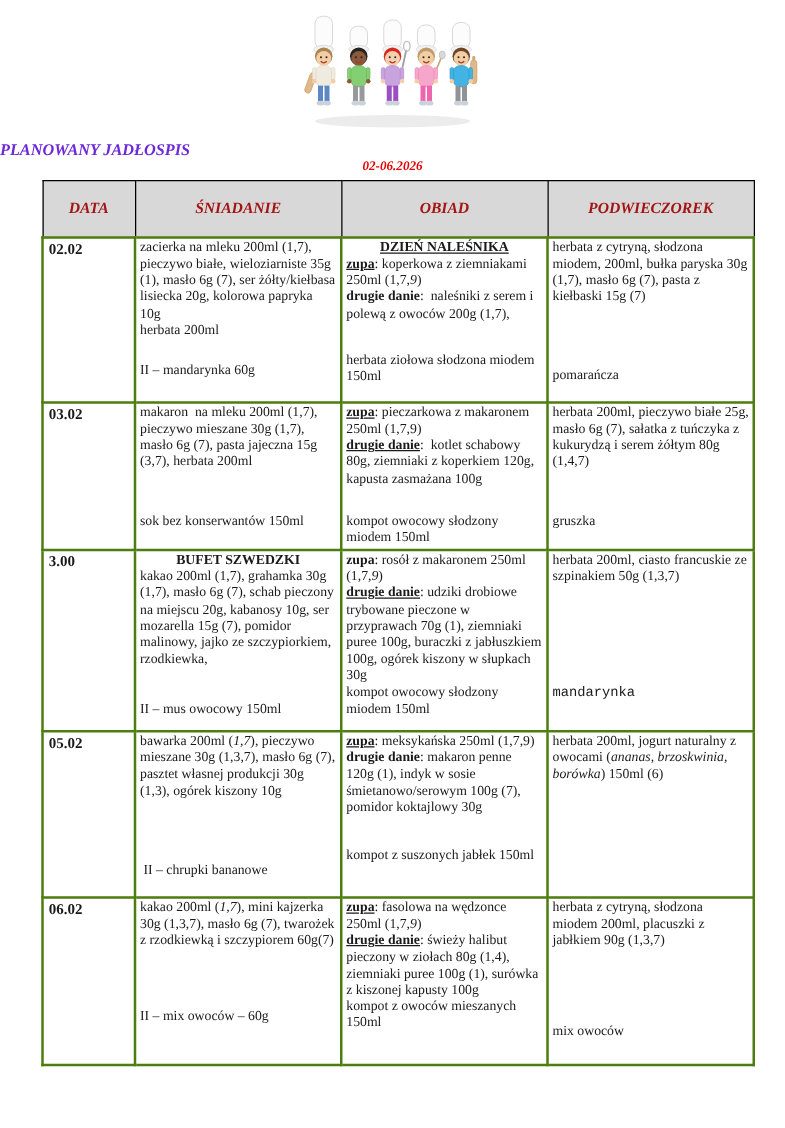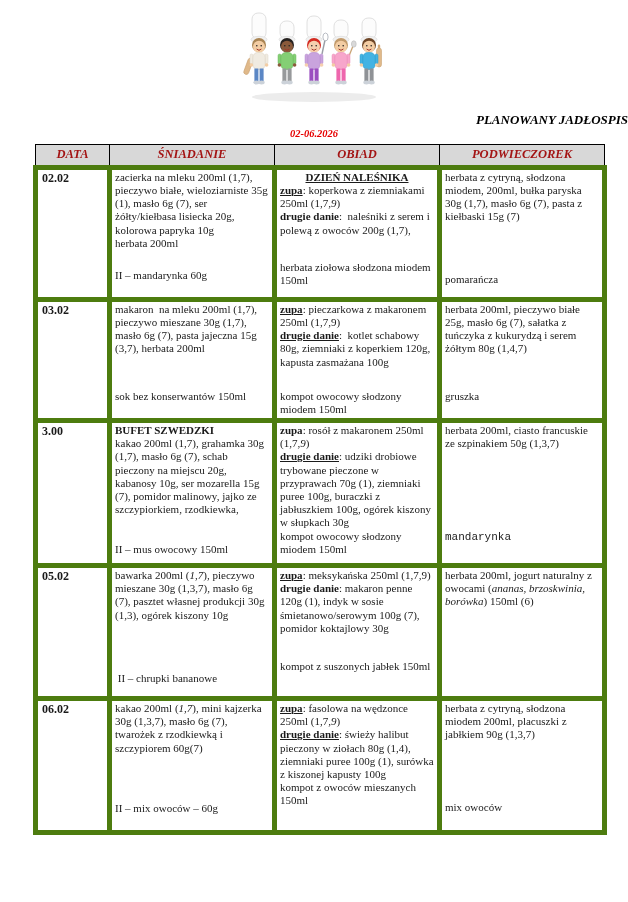--- a/index.html
+++ b/index.html
@@ -3,38 +3,38 @@
 <meta charset="utf-8">
 <style>
   html,body{margin:0;padding:0;}
   body{
     width:628px;height:902px;background:#ffffff;
     font-family:"Liberation Serif","DejaVu Serif",serif;
     color:#1a1a1a;overflow:hidden;position:relative;
   }
   .illustration-wrap{width:628px;padding-top:10px;height:96px;text-align:center;}
   .doc-title{
-    text-align:right;font-weight:bold;font-style:italic;
-    font-size:13px;color:#000000;margin-top:7px;line-height:1.1;
+    text-align:left;font-weight:bold;font-style:italic;
+    font-size:13px;color:#6d28d9;margin-top:7px;line-height:1.1;
   }
   .doc-daterange{
     text-align:center;font-weight:bold;font-style:italic;
     font-size:10.5px;color:#e60000;line-height:1.1;margin-top:1px;
   }
   table.menu{
     border-collapse:collapse;table-layout:fixed;
     margin:4px 0 0 33px;width:569px;
   }
   table.menu th{
     border:1px solid #000;background:#d8d8d8;height:20px;
     font-size:12.5px;font-weight:bold;font-style:italic;color:#a31414;
-    text-align:center;padding:0 2px;
+    text-align:center;padding:12px 2px;
   }
   table.menu td{
-    border:5px solid #4d7c0f;vertical-align:top;
+    border:2px solid #4d7c0f;vertical-align:top;
   }
   td.date-cell{
     font-weight:bold;font-size:12px;padding:1px 2px 0 4px;
   }
   td.menu-cell{
     font-size:11px;line-height:1.2;padding:1px 3px 2px 3px;
   }
   .para{white-space:pre-wrap;}
   .para span.b{font-weight:bold;}
   .para span.u{text-decoration:underline;}
@@ -199,21 +199,21 @@
           <div class="para" style="margin-top: 1.9em;"><span>kompot owocowy słodzony miodem 150ml</span></div>
         </td>
         <td class="menu-cell">
           <div class="para"><span>herbata 200ml, pieczywo białe 25g, masło 6g (7), sałatka z tuńczyka z kukurydzą i serem żółtym 80g (1,4,7)</span></div>
           <div class="para" style="margin-top: 3.1em;"><span>gruszka</span></div>
         </td>
       </tr>
       <tr style="height: 145px;">
         <td class="date-cell">3.00</td>
         <td class="menu-cell">
-          <div class="para" style=""><span class="b">BUFET SZWEDZKI</span></div>
+          <div class="para" style="text-align: center;"><span class="b">BUFET SZWEDZKI</span></div>
           <div class="para"><span>kakao 200ml (1,7), grahamka 30g (1,7), masło 6g (7), schab pieczony na miejscu 20g, kabanosy 10g, ser mozarella 15g (7), pomidor malinowy, jajko ze szczypiorkiem, rzodkiewka,</span></div>
           <div class="para" style="margin-top: 2.4em;"><span>II – mus owocowy 150ml</span></div>
         </td>
         <td class="menu-cell">
           <div class="para"><span class="b">zupa</span><span>: rosół z makaronem 250ml (1,7,</span><span class="i">9</span><span>)</span></div>
           <div class="para"><span class="b u">drugie danie</span><span>: udziki drobiowe trybowane pieczone w przyprawach 70g (1), ziemniaki puree 100g, buraczki z jabłuszkiem 100g, ogórek kiszony w słupkach 30g</span></div>
           <div class="para"><span>kompot owocowy słodzony miodem 150ml</span></div>
         </td>
         <td class="menu-cell">
           <div class="para"><span>herbata 200ml, ciasto francuskie ze szpinakiem 50g (1,3,7)</span></div>

